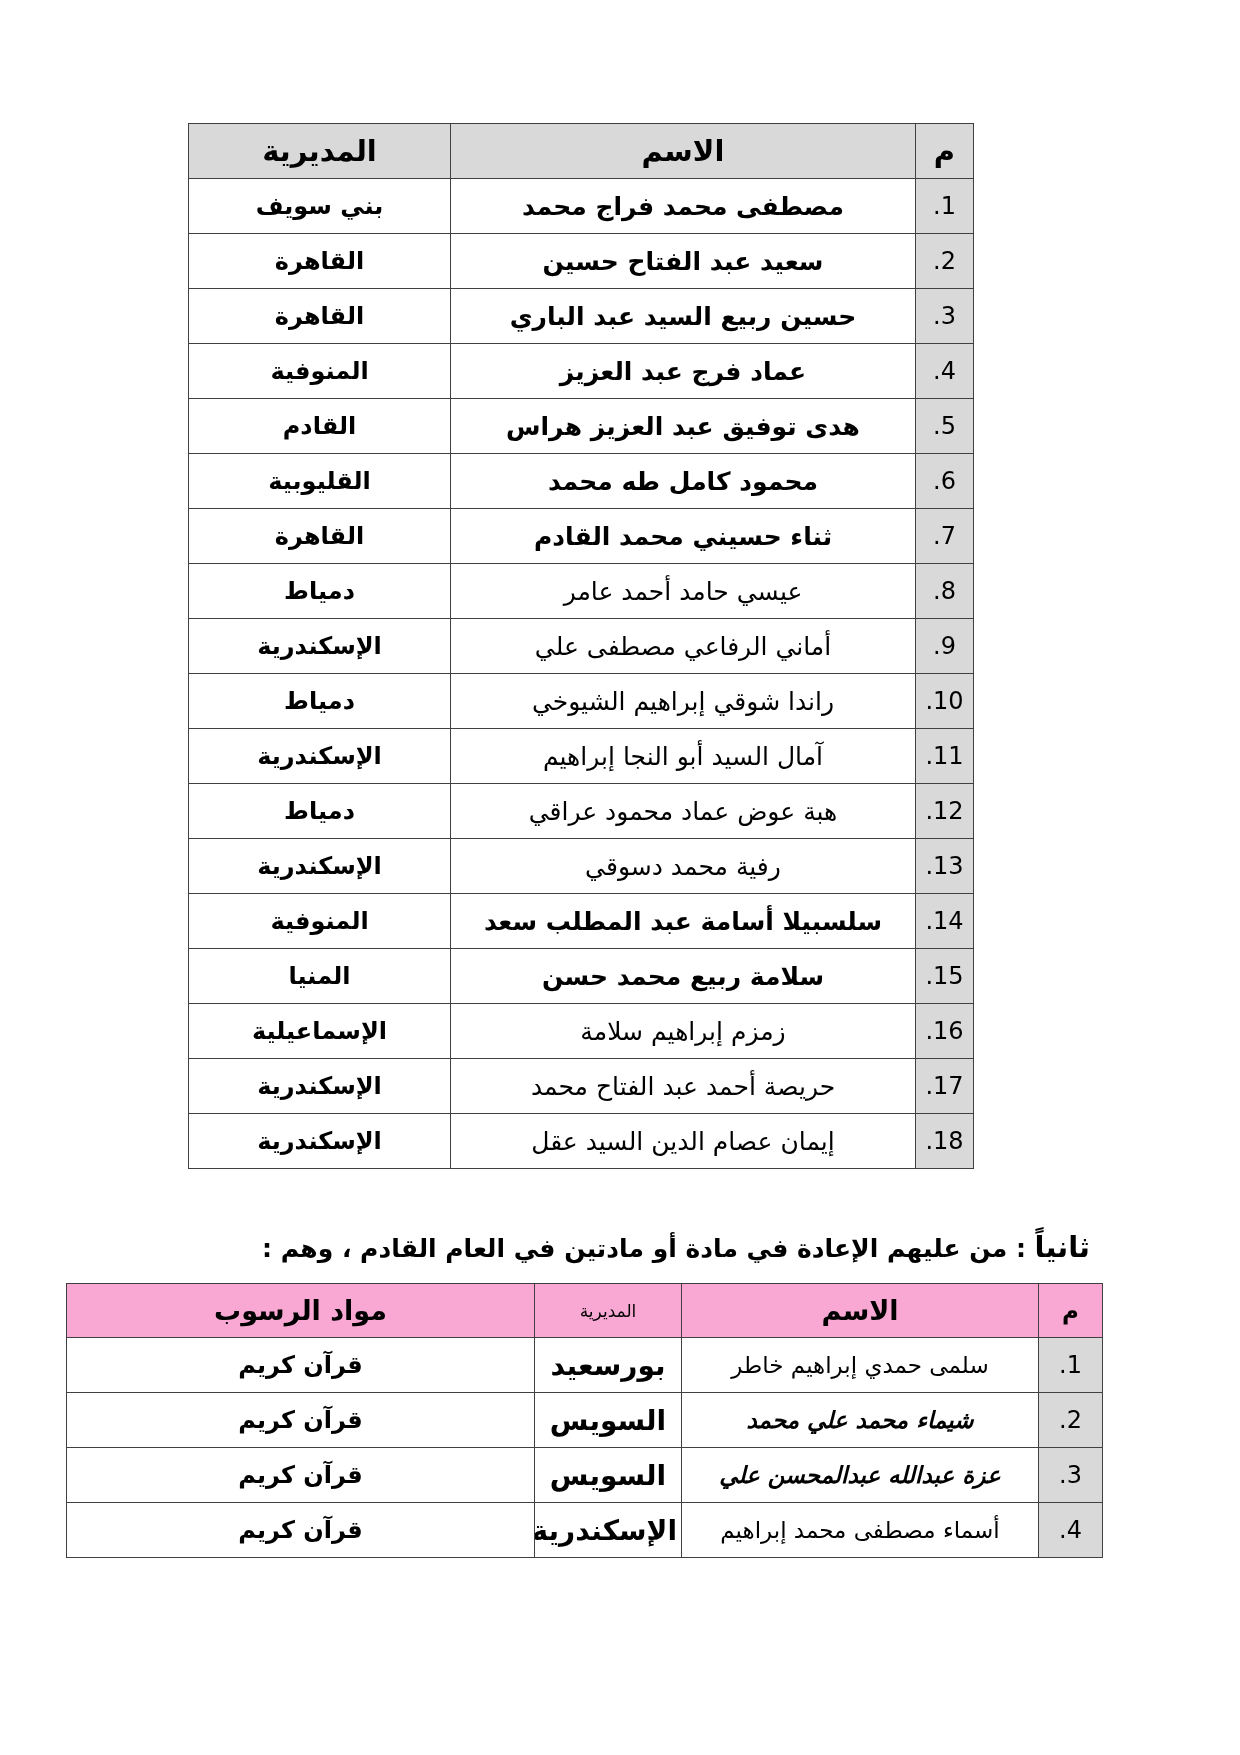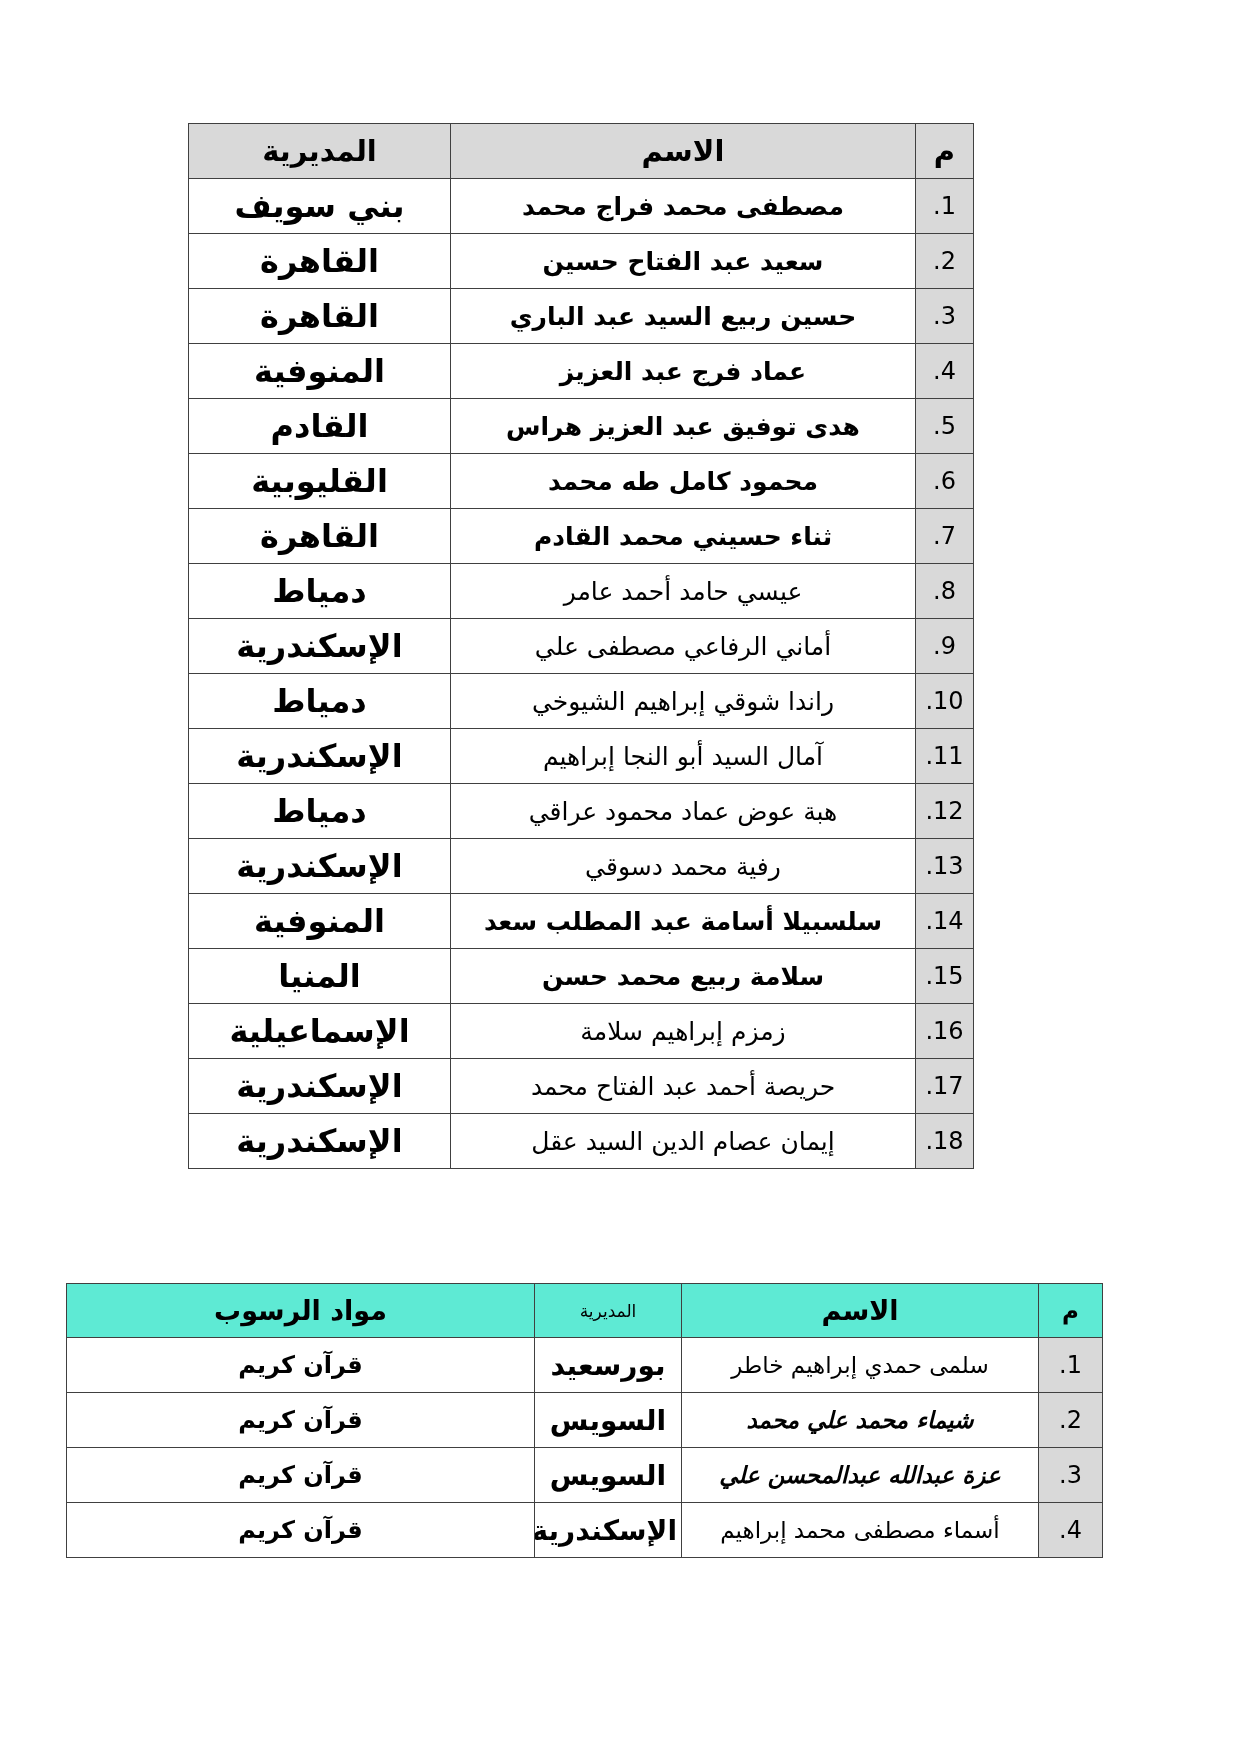--- a/index.html
+++ b/index.html
@@ -40,42 +40,42 @@
     background: #d9d9d9;
     font-weight: 700;
     font-size: 29px;
   }
   #table1 td.num {
     background: #d9d9d9;
     direction: ltr;
     font-size: 24px;
   }
   #table1 td.name { font-size: 25px; font-weight: 400; }
-  #table1 td.dir  { font-size: 32px; font-weight: 700; }
+  #table1 td.dir  { font-size: 24px; font-weight: 700; }
   #table1 td.name.bold { font-weight: 700; margin-top: 28px; }
   
   #section2-heading {
     position: absolute;
     left: 55px;
     top: 1220px;
     width: 1035px;
     height: 55px;
     line-height: 55px;
     text-align: right;
     font-weight: 700;
     font-size: 25px;
     white-space: nowrap;
   }
   #section2-heading .lead { font-size: 29px; font-weight: 700; }
   
   #table2 { left: 66px; top: 1283px; width: 1036px; }
   #table2 tr { height: 55px; }
   #table2 tr.head { height: 54px; }
   #table2 .hdr {
-    background: #5eead4;
+    background: #f9a8d4;
     font-weight: 700;
     font-size: 27px;
   }
   #table2 .hdr.small { font-size: 17px; font-weight: 400; }
   #table2 .hdr.mid { font-size: 23px; }
   #table2 td.num {
     background: #d9d9d9;
     direction: ltr;
     font-size: 24px;
   }
@@ -189,20 +189,23 @@
           <td class="dir">الإسكندرية</td>
         </tr>
         <tr>
           <td class="num">.18</td>
           <td class="name">إيمان عصام الدين السيد عقل</td>
           <td class="dir">الإسكندرية</td>
         </tr>
       </tbody>
   </table>
 
+  <div id="section2-heading">
+    <span class="lead">ثانياً</span><span> : من عليهم الإعادة في مادة أو مادتين في العام القادم ، وهم :</span>
+  </div>
 
   <table id="table2">
     <colgroup>
       <col style="width:64px">
       <col style="width:357px">
       <col style="width:147px">
       <col style="width:468px">
     </colgroup>
     <thead>
       <tr class="head">

